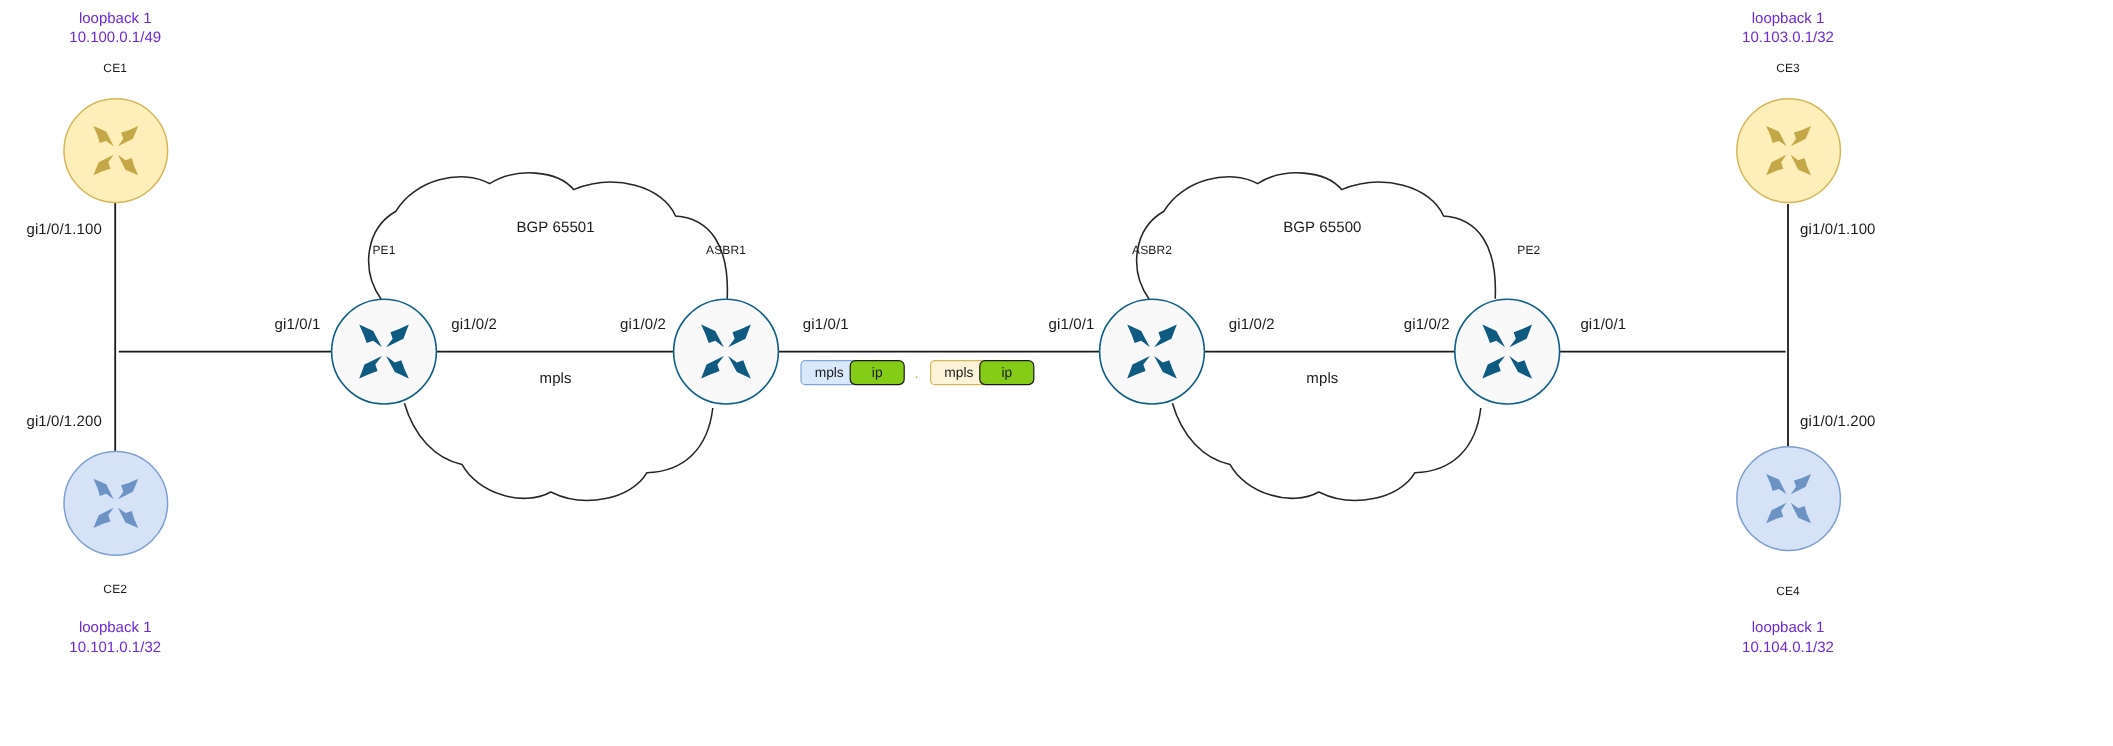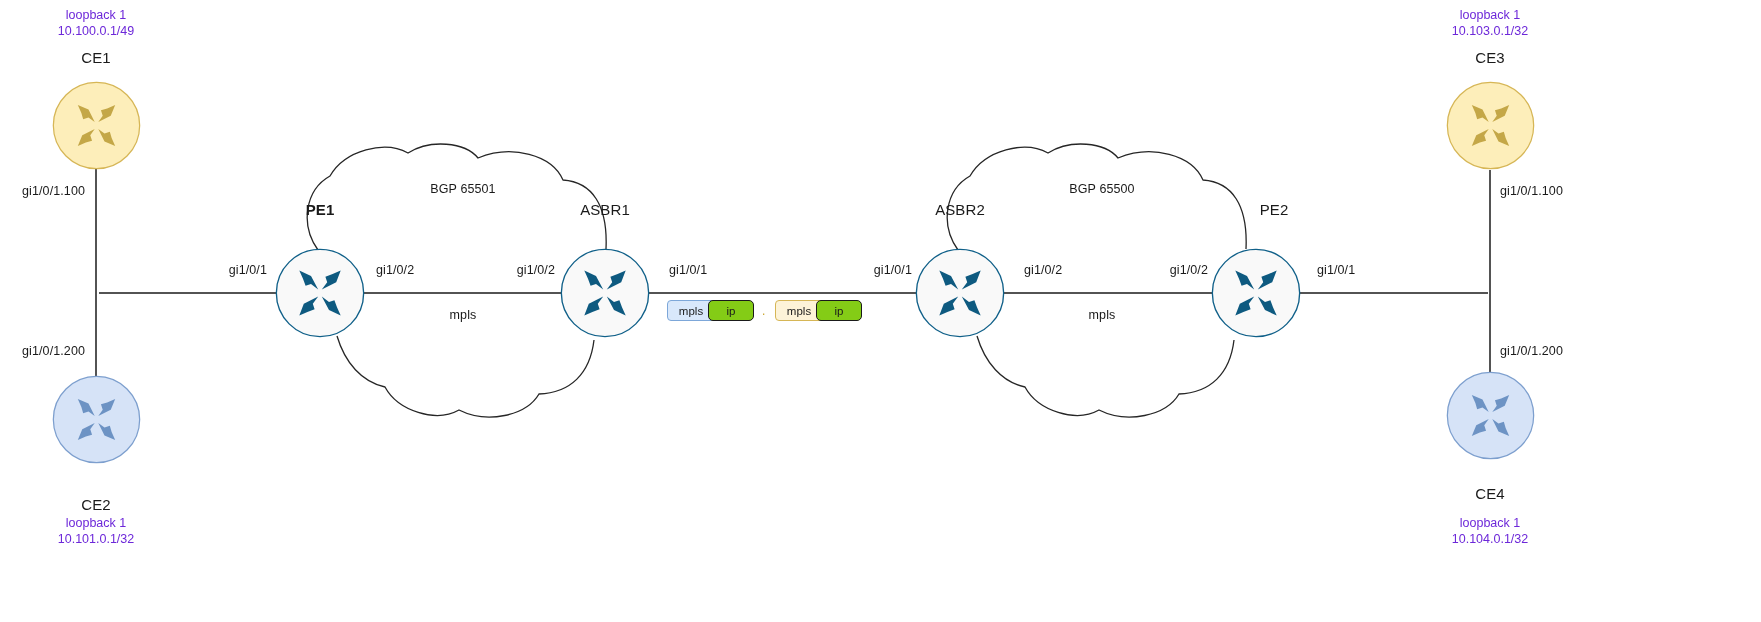--- a/index.html
+++ b/index.html
@@ -32,21 +32,21 @@
     position: absolute;
     font-size: 12.5px;
     color: #1a1a1a;
     white-space: nowrap;
     line-height: 15px;
     letter-spacing: 0.1px;
   }
   .lbl.c { transform: translateX(-50%); text-align: center; }
   .lbl.l { text-align: left; }
   .lbl.r { transform: translateX(-100%); text-align: right; }
-  .nodename { font-size: 15px; }
+  .nodename { font-size: 10px; }
   .stack { position: absolute; transform: translateX(-50%); text-align: center; }
   .stack div { font-size: 12.5px; line-height: 15.5px; color: #6d28d9; white-space: nowrap; }
 
   
   .badgepair {
     position: absolute;
     display: flex;
     align-items: center;
     height: 21px;
   }
@@ -153,38 +153,38 @@
       <circle cx="50" cy="50" r="48.5" fill="#d6e3f7" stroke="#7d9fce" stroke-width="1.4"></circle>
       <g fill="#6d93c4">
         <path d="M29,27 L41,32 L48,46 L41,41 L35,43 L33,36 Z"></path>
         <path d="M71,27 L66,39 L52,46 L57,39 L55,33 L62,31 Z"></path>
         <path d="M29,73 L34,61 L48,54 L43,61 L45,67 L38,69 Z"></path>
         <path d="M71,73 L59,68 L52,54 L59,59 L65,57 L67,64 Z"></path>
       </g>
     </svg>
   </div>
   <div class="lbl r" style="left:85px; top:344px;">gi1/0/1.200</div>
-  <div class="lbl c nodename" style="left:96px; top:497px;">CE2</div>
+  <div class="lbl c nodename" style="left:96px; top:484px;">CE2</div>
   <div class="stack" style="left:96px; top:516px;">
     <div>loopback 1</div>
     <div>10.101.0.1/32</div>
   </div>
 
   <div class="node" style="left:275px; top:248px; width:90px; height:90px;">
     <svg viewBox="0 0 100 100" xmlns="http://www.w3.org/2000/svg">
       <circle cx="50" cy="50" r="48.5" fill="#f9f9f9" stroke="#106089" stroke-width="1.5"></circle>
       <g fill="#0e5a80">
         <path d="M27,25 L40,31 L48,46 L40,40 L34,42 L31,34 Z"></path>
         <path d="M73,25 L68,38 L52,46 L58,38 L56,32 L64,29 Z"></path>
         <path d="M27,75 L32,62 L48,54 L42,62 L44,68 L36,71 Z"></path>
         <path d="M73,75 L60,69 L52,54 L60,60 L66,58 L69,66 Z"></path>
       </g>
     </svg>
   </div>
-  <div class="lbl c nodename" style="left:320px; top:202px;font-weight:bold;">PE1</div>
+  <div class="lbl c nodename" style="left:320px; top:202px;">PE1</div>
   <div class="lbl r" style="left:267px; top:263px;">gi1/0/1</div>
   <div class="lbl l" style="left:376px; top:263px;">gi1/0/2</div>
 
   <div class="node" style="left:560px; top:248px; width:90px; height:90px;">
     <svg viewBox="0 0 100 100" xmlns="http://www.w3.org/2000/svg">
       <circle cx="50" cy="50" r="48.5" fill="#f9f9f9" stroke="#106089" stroke-width="1.5"></circle>
       <g fill="#0e5a80">
         <path d="M27,25 L40,31 L48,46 L40,40 L34,42 L31,34 Z"></path>
         <path d="M73,25 L68,38 L52,46 L58,38 L56,32 L64,29 Z"></path>
         <path d="M27,75 L32,62 L48,54 L42,62 L44,68 L36,71 Z"></path>

